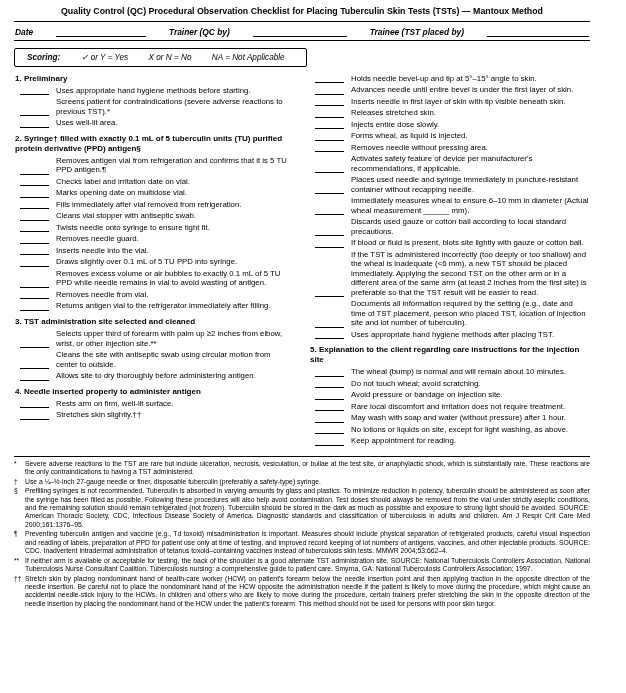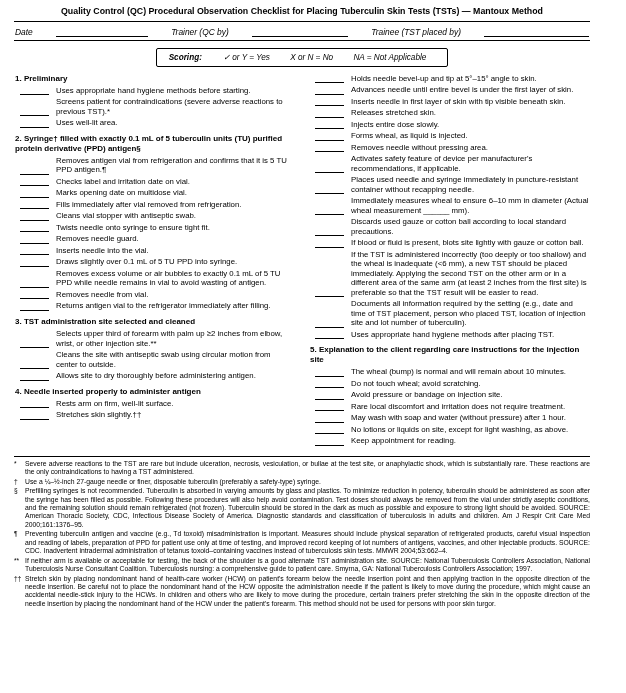--- a/index.html
+++ b/index.html
@@ -1,25 +1,25 @@
 <!DOCTYPE html>
 <html><head>
 <meta charset="utf-8">
 <style>
   html,body{margin:0;padding:0;}
   body{width:626px;height:693px;background:#fff;color:#000;font-family:"Liberation Sans",sans-serif;}
   .page{width:604px;height:693px;padding:5px 14px 4px;box-sizing:border-box;overflow:hidden;background:#fff;}
   .title{font-size:8.8px;font-weight:bold;text-align:center;padding:1px 0 4px;line-height:1.2;}
   .rule{border-top:1.3px solid #000;height:0;}
-  .header-row{display:flex;align-items:flex-end;font-size:8.4px;font-weight:normal;font-style:italic;padding:5px 1px 3px;gap:23px;justify-content:space-between;}
+  .header-row{display:flex;align-items:flex-end;font-size:8.4px;font-weight:bold;font-style:italic;padding:5px 1px 3px;gap:23px;justify-content:space-between;}
   .field-line{border-bottom:0.9px solid #000;height:9px;}
   .fl-date{flex:1.1;}
   .fl-trainer{flex:1.15;}
   .fl-trainee{flex:1.25;}
-  .scoring-wrap{text-align:center;padding:5px 0 4px;}
+  .scoring-wrap{padding:5px 0 4px;}
   .scoring-box{display:inline-block;border:1.4px solid #000;border-radius:2px;padding:3px 12px 4px;font-size:8.2px;font-style:italic;}
   .scoring-label{font-weight:bold;margin-right:10px;}
   .scoring-option{margin:0 9px;}
   .checklist{display:flex;gap:16px;padding:3px 1px 4px;}
   .col{flex:1;min-width:0;}
   .section{margin-bottom:6px;}
   .section-heading{font-size:8px;font-weight:bold;line-height:1.22;margin-bottom:2.5px;}
   .section-heading:empty{display:none;}
   .item{display:flex;align-items:flex-end;margin:0 0 2px 5px;}
   .score-blank{width:29px;min-width:29px;height:8px;border-bottom:0.9px solid #000;margin-right:7px;}

